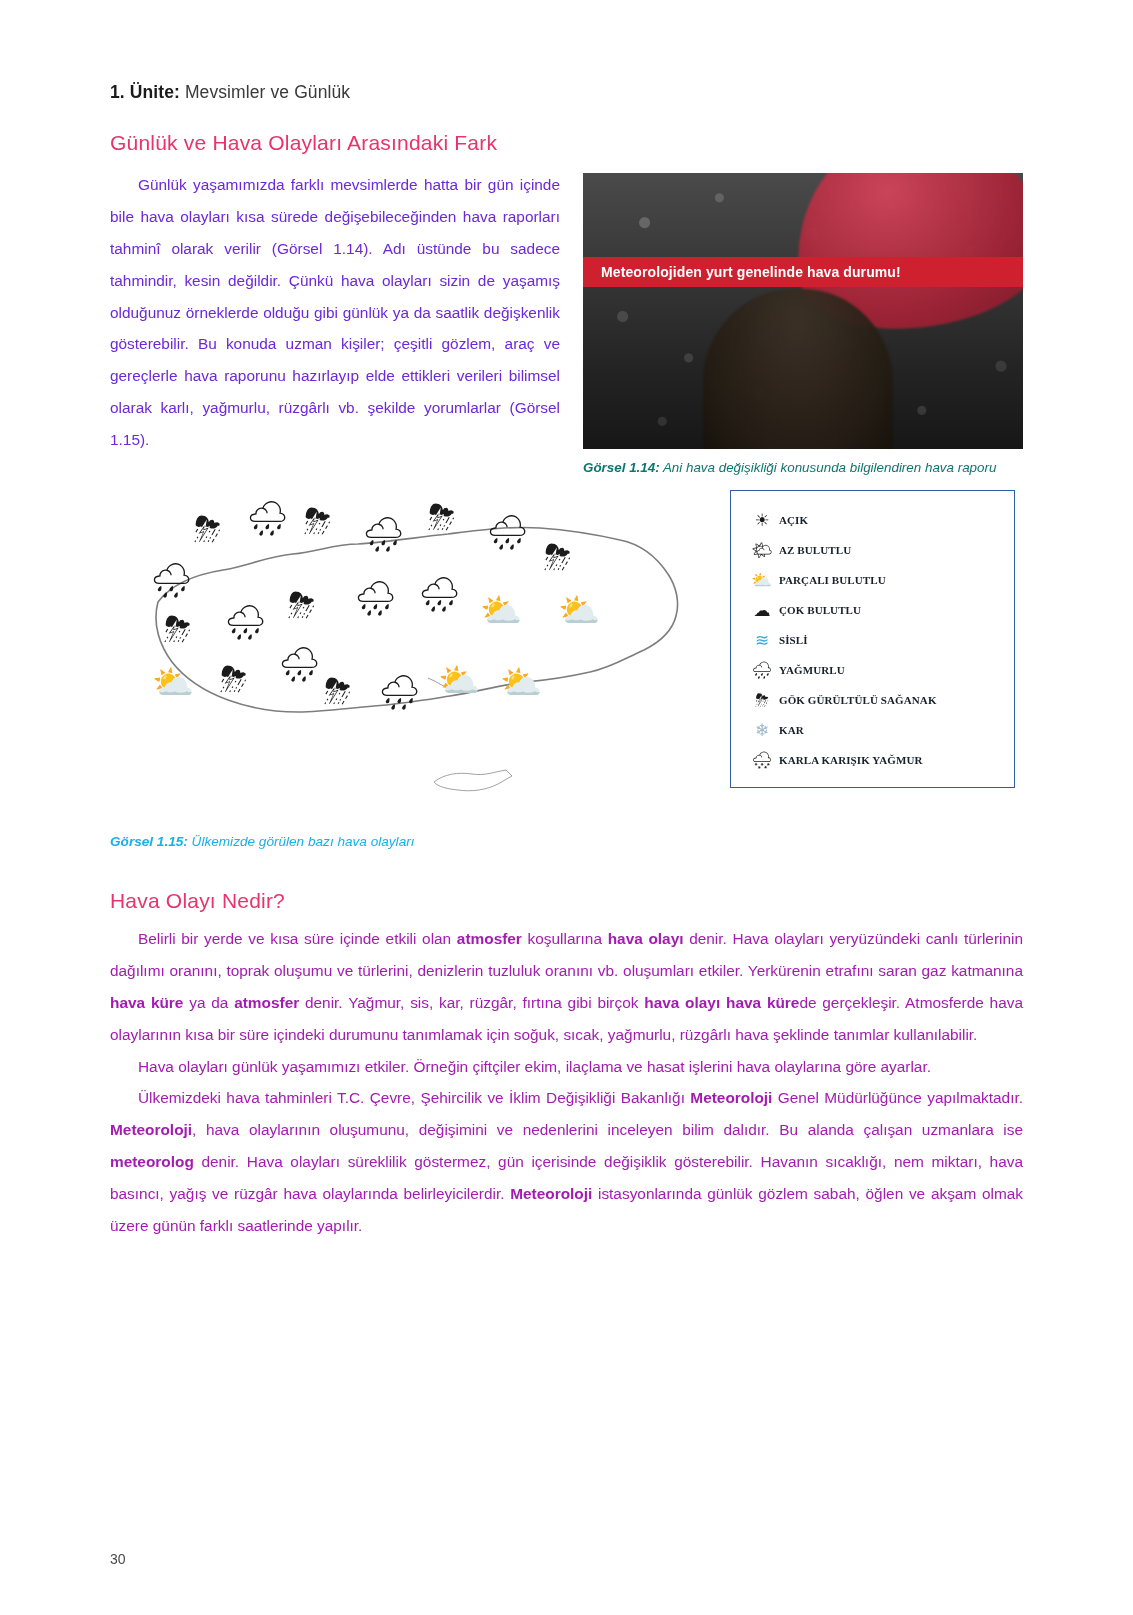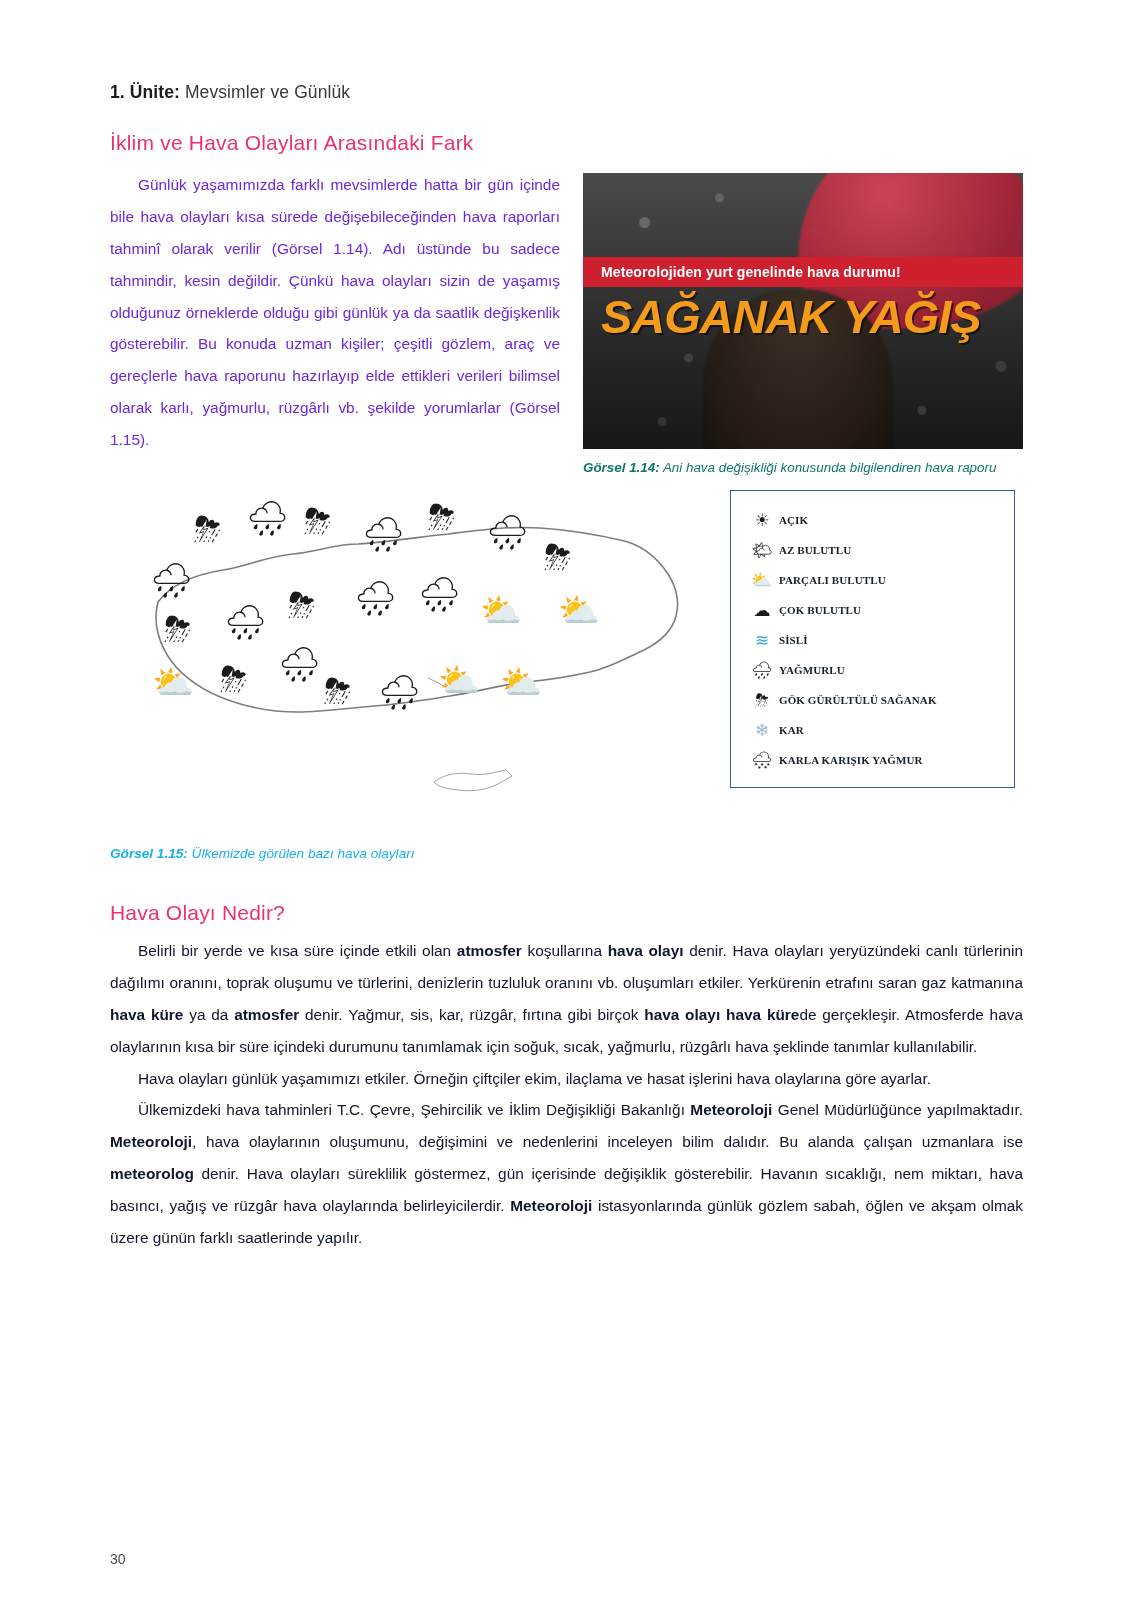--- a/index.html
+++ b/index.html
@@ -178,34 +178,34 @@
   }
   .legend-lbl {
     font-family: "Liberation Serif", serif;
     font-weight: 700;
     font-size: 11px;
     color: #17212b;
     letter-spacing: .1px;
   }
 
   .fig-caption-15 {
-    margin-top: 24px;
+    margin-top: 12px;
     font-size: 13.6px;
     color: #18b0e8;
     font-style: italic;
   }
   .fig-caption-15 b { font-weight: 700; }
 
   
   h2.section-title.second { margin-top: 40px; margin-bottom: 10px; }
   .body-text {
     font-size: 15.4px;
     line-height: 2.07;
     text-align: justify;
-    color: #0f172a;
+    color: #a21caf;
   }
   .body-text p { margin: 0 0 0 0; text-indent: 28px; }
 
   .page-number {
     position: absolute;
     left: 110px;
     bottom: 48px;
     font-size: 14px;
     color: #4a4a4a;
   }
@@ -221,37 +221,36 @@
 </style>
 </head>
 <body>
 
 <div class="page">
 
   <div class="unit-header">
     <b>1. Ünite:</b><span> Mevsimler ve Günlük</span>
   </div>
 
-  <h2 class="section-title">İklim ve Hava Olayları Arasındaki Fark</h2>
+  <h2 class="section-title">Günlük ve Hava Olayları Arasındaki Fark</h2>
 
   <div class="top-block">
 
     <div class="col-text">
       <p>Günlük yaşamımızda farklı mevsimlerde hatta bir gün içinde bile hava olayları kısa sürede değişebileceğinden hava raporları tahminî olarak verilir (Görsel 1.14). Adı üstünde bu sadece tahmindir, kesin değildir. Çünkü hava olayları sizin de yaşamış olduğunuz örneklerde olduğu gibi günlük ya da saatlik değişkenlik gösterebilir. Bu konuda uzman kişiler; çeşitli gözlem, araç ve gereçlerle hava raporunu hazırlayıp elde ettikleri verileri bilimsel olarak karlı, yağmurlu, rüzgârlı vb. şekilde yorumlarlar (Görsel 1.15).</p>
     </div>
 
     <div class="fig-right">
       <div class="photo">
         <div class="bg"></div>
         <div class="umbrella"></div>
         <div class="figure-dark"></div>
         <div class="banner">
           <span>Meteorolojiden yurt genelinde hava durumu!</span>
         </div>
-        <div class="headline1">SAĞANAK YAĞIŞ</div>
       </div>
       <div class="caption">
         <b>Görsel 1.14:</b><span> Ani hava değişikliği konusunda bilgilendiren hava raporu</span>
       </div>
     </div>
 
   </div>
 
   <div class="map-figure">
 

